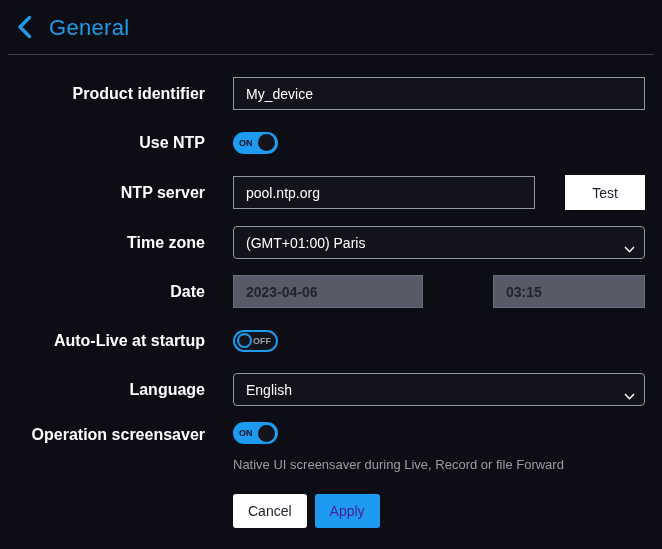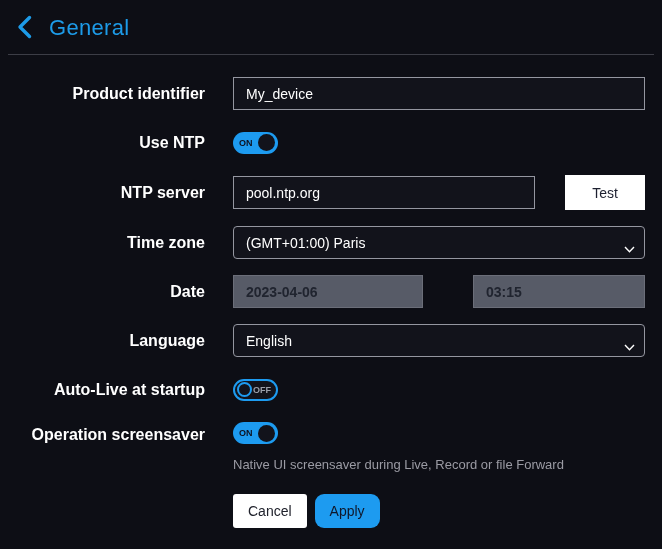--- a/index.html
+++ b/index.html
@@ -64,21 +64,21 @@
     font-family: "Liberation Sans", sans-serif;
   }
   input.text.ntp { width: 302px; }
   input.text.disabled {
     background: #575b67;
     border: 1px solid #6b6e79;
     color: #20242f;
     font-weight: bold;
   }
   input.date-field { width: 190px; }
-  input.time-field { width: 172px; }
+  input.time-field { width: 152px; }
   .spacer { flex: 1; }
   .btn-test {
     width: 80px;
     height: 35px;
     background: #ffffff;
     color: #1d2030;
     border: none;
     border-radius: 0;
     font-size: 14px;
     font-family: "Liberation Sans", sans-serif;
@@ -135,21 +135,21 @@
   .btn {
     height: 34px;
     border: none;
     border-radius: 3px;
     font-size: 14px;
     font-family: "Liberation Sans", sans-serif;
     padding: 0 15px;
     cursor: pointer;
   }
   .btn.cancel { background: #ffffff; color: #20222c; }
-  .btn.apply { background: #1d9bf0; color: #0f172a; border-radius: 9px; }
+  .btn.apply { background: #1d9bf0; color: #4c1d95; }
 </style>
 </head>
 <body>
 
 <div class="header">
   <button class="back-btn">
     <span>
       <svg width="17" height="24" viewBox="0 0 17 24">
         <path d="M13.5 2.5 L4 12 L13.5 21.5" stroke="#1d9be8" stroke-width="3.4" fill="none" stroke-linecap="round" stroke-linejoin="round"></path>
       </svg>
@@ -204,43 +204,43 @@
   <div class="row">
     <div class="row-label">Date</div>
     <div class="controls">
       <input class="text disabled date-field" type="text" disabled="" value="2023-04-06" style="">
       <span class="spacer"></span>
       <input class="text disabled time-field" type="text" disabled="" value="03:15" style="">
     </div>
   </div>
 
   <div class="row">
+    <div class="row-label">Auto-Live at startup</div>
+    <div class="controls">
+      <div class="toggle off">
+        <span class="state">OFF</span>
+        <span class="knob"></span>
+      </div>
+    </div>
+  </div>
+
+  <div class="row">
     <div class="row-label">Language</div>
     <div class="controls">
       <div class="select" role="combobox">
         <span>English</span>
         <span class="chevron">
           <svg width="11" height="7" viewBox="0 0 11 7">
             <path d="M1 1 L5.5 5.7 L10 1" stroke="#ffffff" stroke-width="1.4" fill="none"></path>
           </svg>
         </span>
       </div>
     </div>
   </div>
 
-  <div class="row">
-    <div class="row-label">Auto-Live at startup</div>
-    <div class="controls">
-      <div class="toggle off">
-        <span class="state">OFF</span>
-        <span class="knob"></span>
-      </div>
-    </div>
-  </div>
-
   <div class="row" style="align-items:flex-start;">
     <div class="row-label" style="padding-top:4px;">Operation screensaver</div>
     <div class="controls stacked">
       <div class="toggle on">
         <span class="state">ON</span>
         <span class="knob"></span>
       </div>
       <div class="help-text">Native UI screensaver during Live, Record or file Forward</div>
     </div>
   </div>

